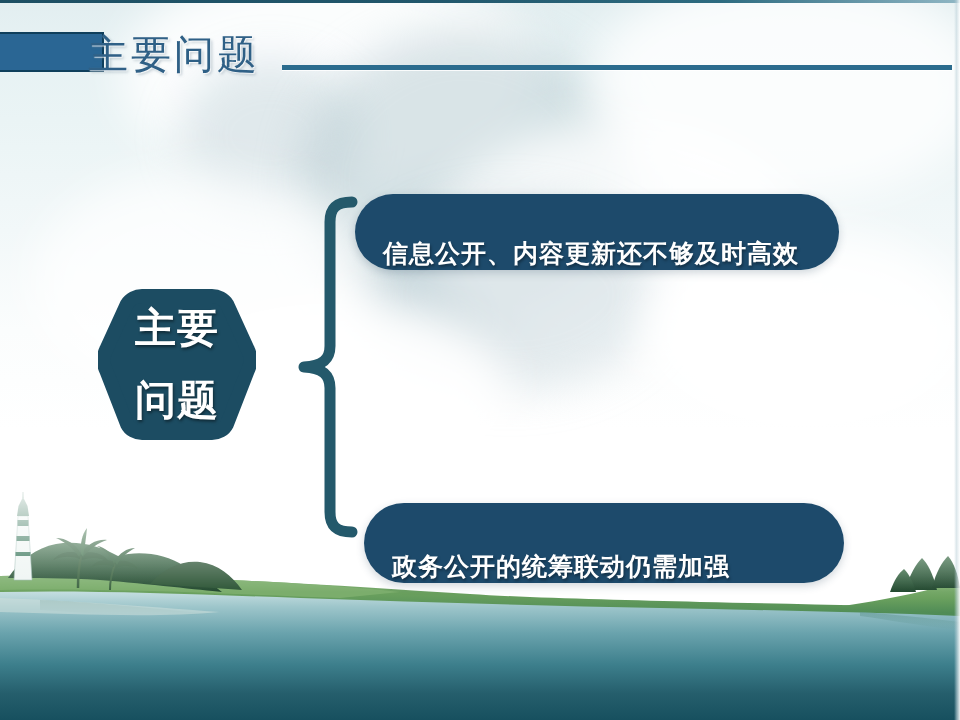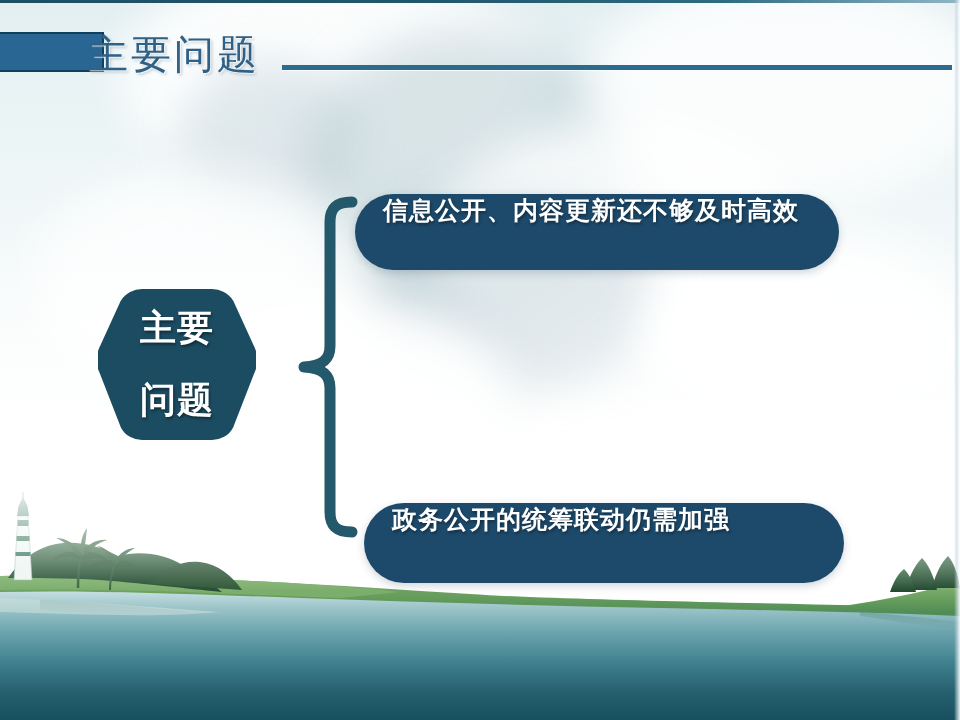--- a/index.html
+++ b/index.html
@@ -112,21 +112,21 @@
   }
   .hexagon .hex-label {
     position: absolute;
     left: 0; top: 0;
     width: 158px; height: 152px;
     display: flex;
     flex-direction: column;
     align-items: center;
     justify-content: center;
     color: #ffffff;
-    font-size: 36px;
+    font-size: 41px;
     font-weight: bold;
     line-height: 36px;
     letter-spacing: 1px;
     text-shadow: 1px 2px 3px rgba(0,0,0,0.45);
     pointer-events: none;
     gap: 36px;
   }
 
   
   .brace {
@@ -134,21 +134,21 @@
     left: 296px; top: 196px;
     width: 62px; height: 342px;
   }
 
   
   .pill {
     position: absolute;
     background: #1d4a6b;
     border-radius: 44px;
     display: flex;
-    align-items: flex-start;
+    align-items: flex-end;
     box-shadow: 0 3px 8px rgba(40,70,90,0.22);
   }
   .pill .pill-text {
     color: #ffffff;
     font-size: 25px;
     font-weight: bold;
     letter-spacing: 1px;
     text-shadow: 1px 2px 3px rgba(0,0,0,0.40);
     white-space: nowrap;
   }

